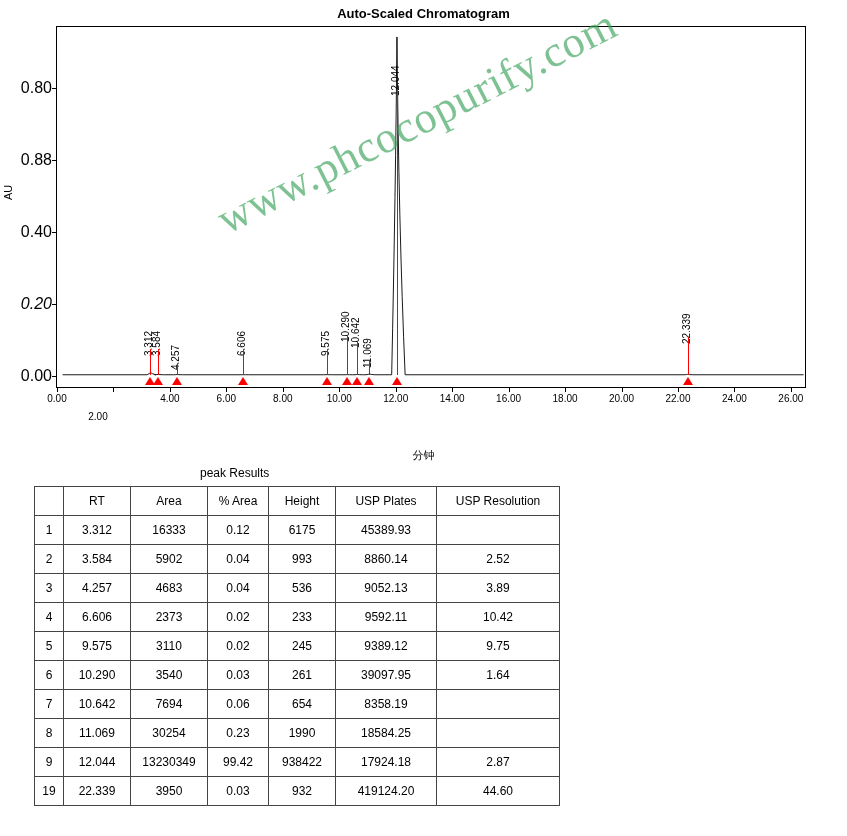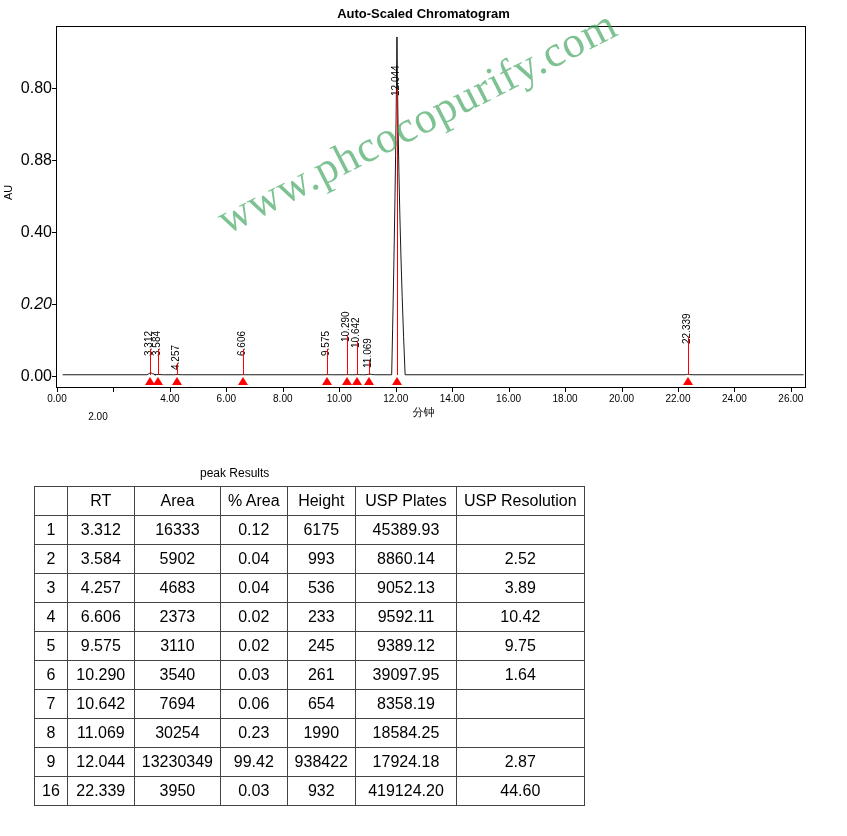--- a/index.html
+++ b/index.html
@@ -47,21 +47,21 @@
     top: 200px;
     transform: rotate(-90deg);
     transform-origin: left top;
     font-size: 11px;
     color: #000;
     white-space: nowrap;
   }
   .x-axis-label {
     position: absolute;
     left: 0;
-    top: 405px;
+    top: 448px;
     width: 847px;
     text-align: center;
     font-size: 11px;
     color: #000;
   }
   .ytick {
     position: absolute;
     right: 100%;
     margin-right: 5px;
     font-size: 16px;
@@ -143,21 +143,21 @@
     left: 200px;
     top: 466px;
     font-size: 12px;
     color: #000;
   }
   .results-table {
     position: absolute;
     left: 34px;
     top: 486px;
     border-collapse: collapse;
-    font-size: 16px;
+    font-size: 12px;
     background: transparent;
   }
   .results-table th,
   .results-table td {
     border: 1px solid #444;
     padding: 4px 7px;
     text-align: center;
     color: #000;
     font-weight: normal;
     height: 20px;
@@ -349,21 +349,21 @@
         <tr>
           <td class="idx">9</td>
           <td class="col-rt">12.044</td>
           <td class="col-area">13230349</td>
           <td class="col-parea">99.42</td>
           <td class="col-height">938422</td>
           <td class="col-plates">17924.18</td>
           <td class="col-res">2.87</td>
         </tr>
         <tr>
-          <td class="idx">16</td>
+          <td class="idx">19</td>
           <td class="col-rt">22.339</td>
           <td class="col-area">3950</td>
           <td class="col-parea">0.03</td>
           <td class="col-height">932</td>
           <td class="col-plates">419124.20</td>
           <td class="col-res">44.60</td>
         </tr>
       </tbody>
   </table>
 

